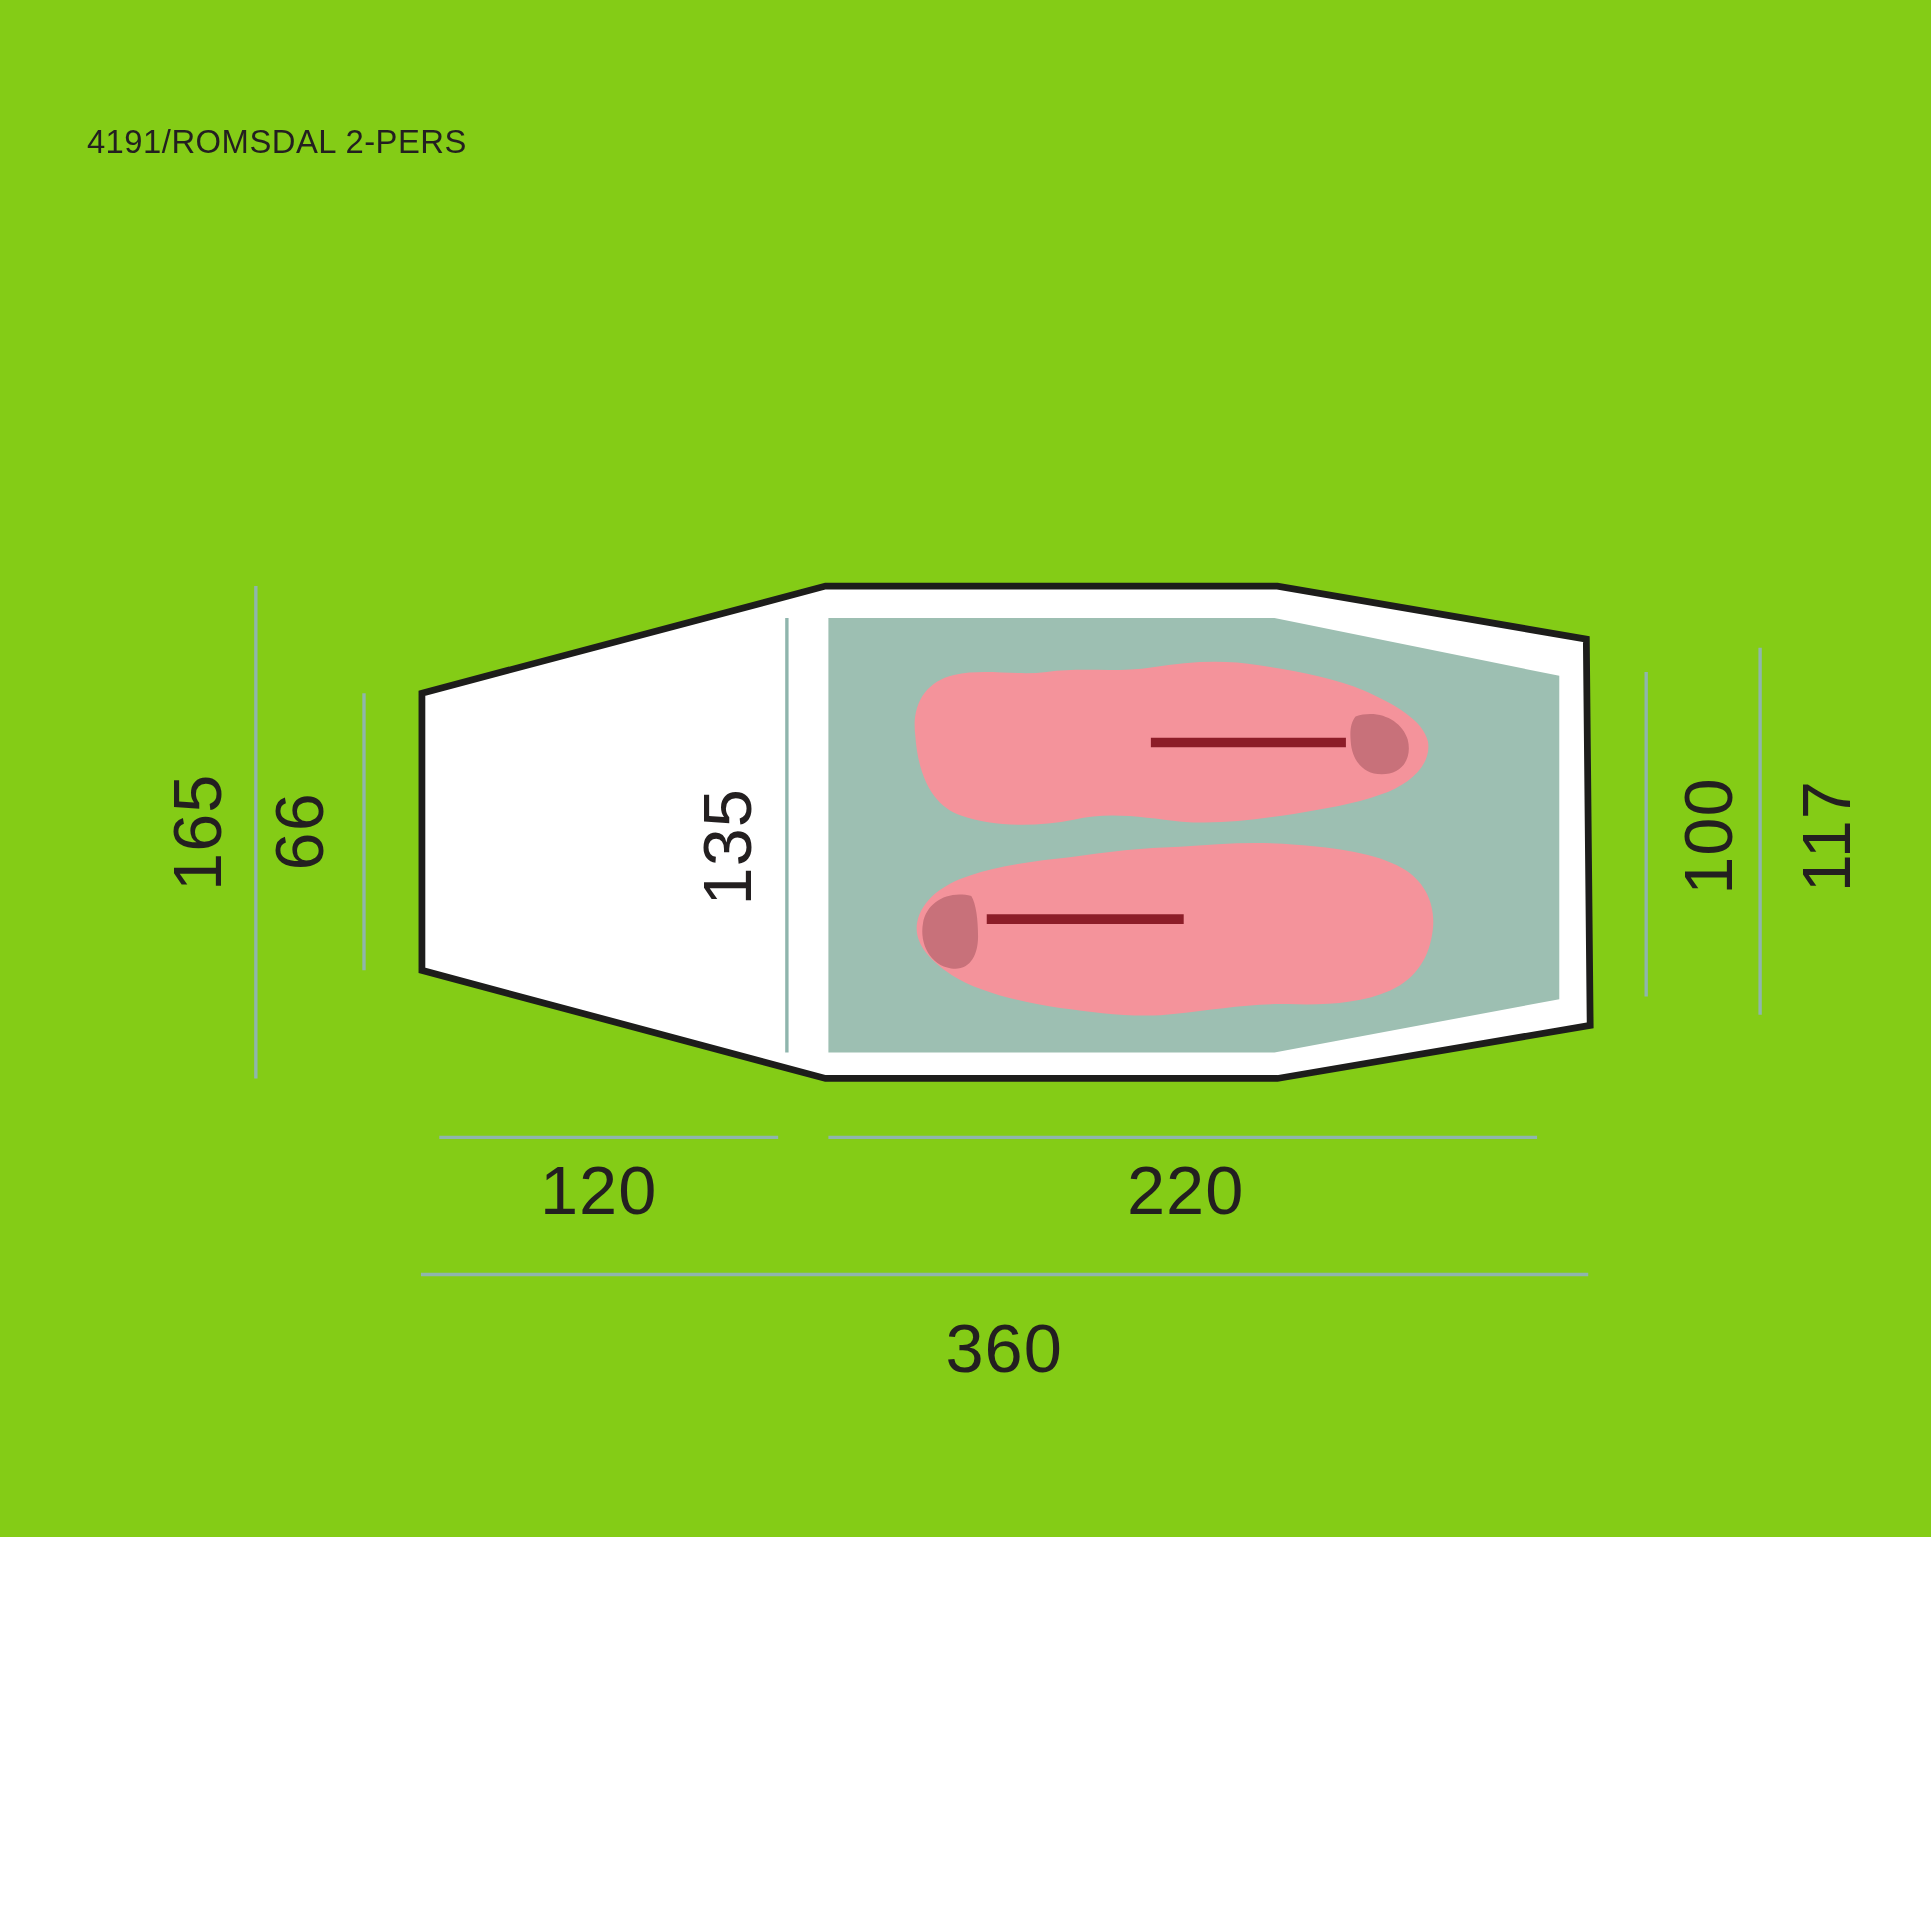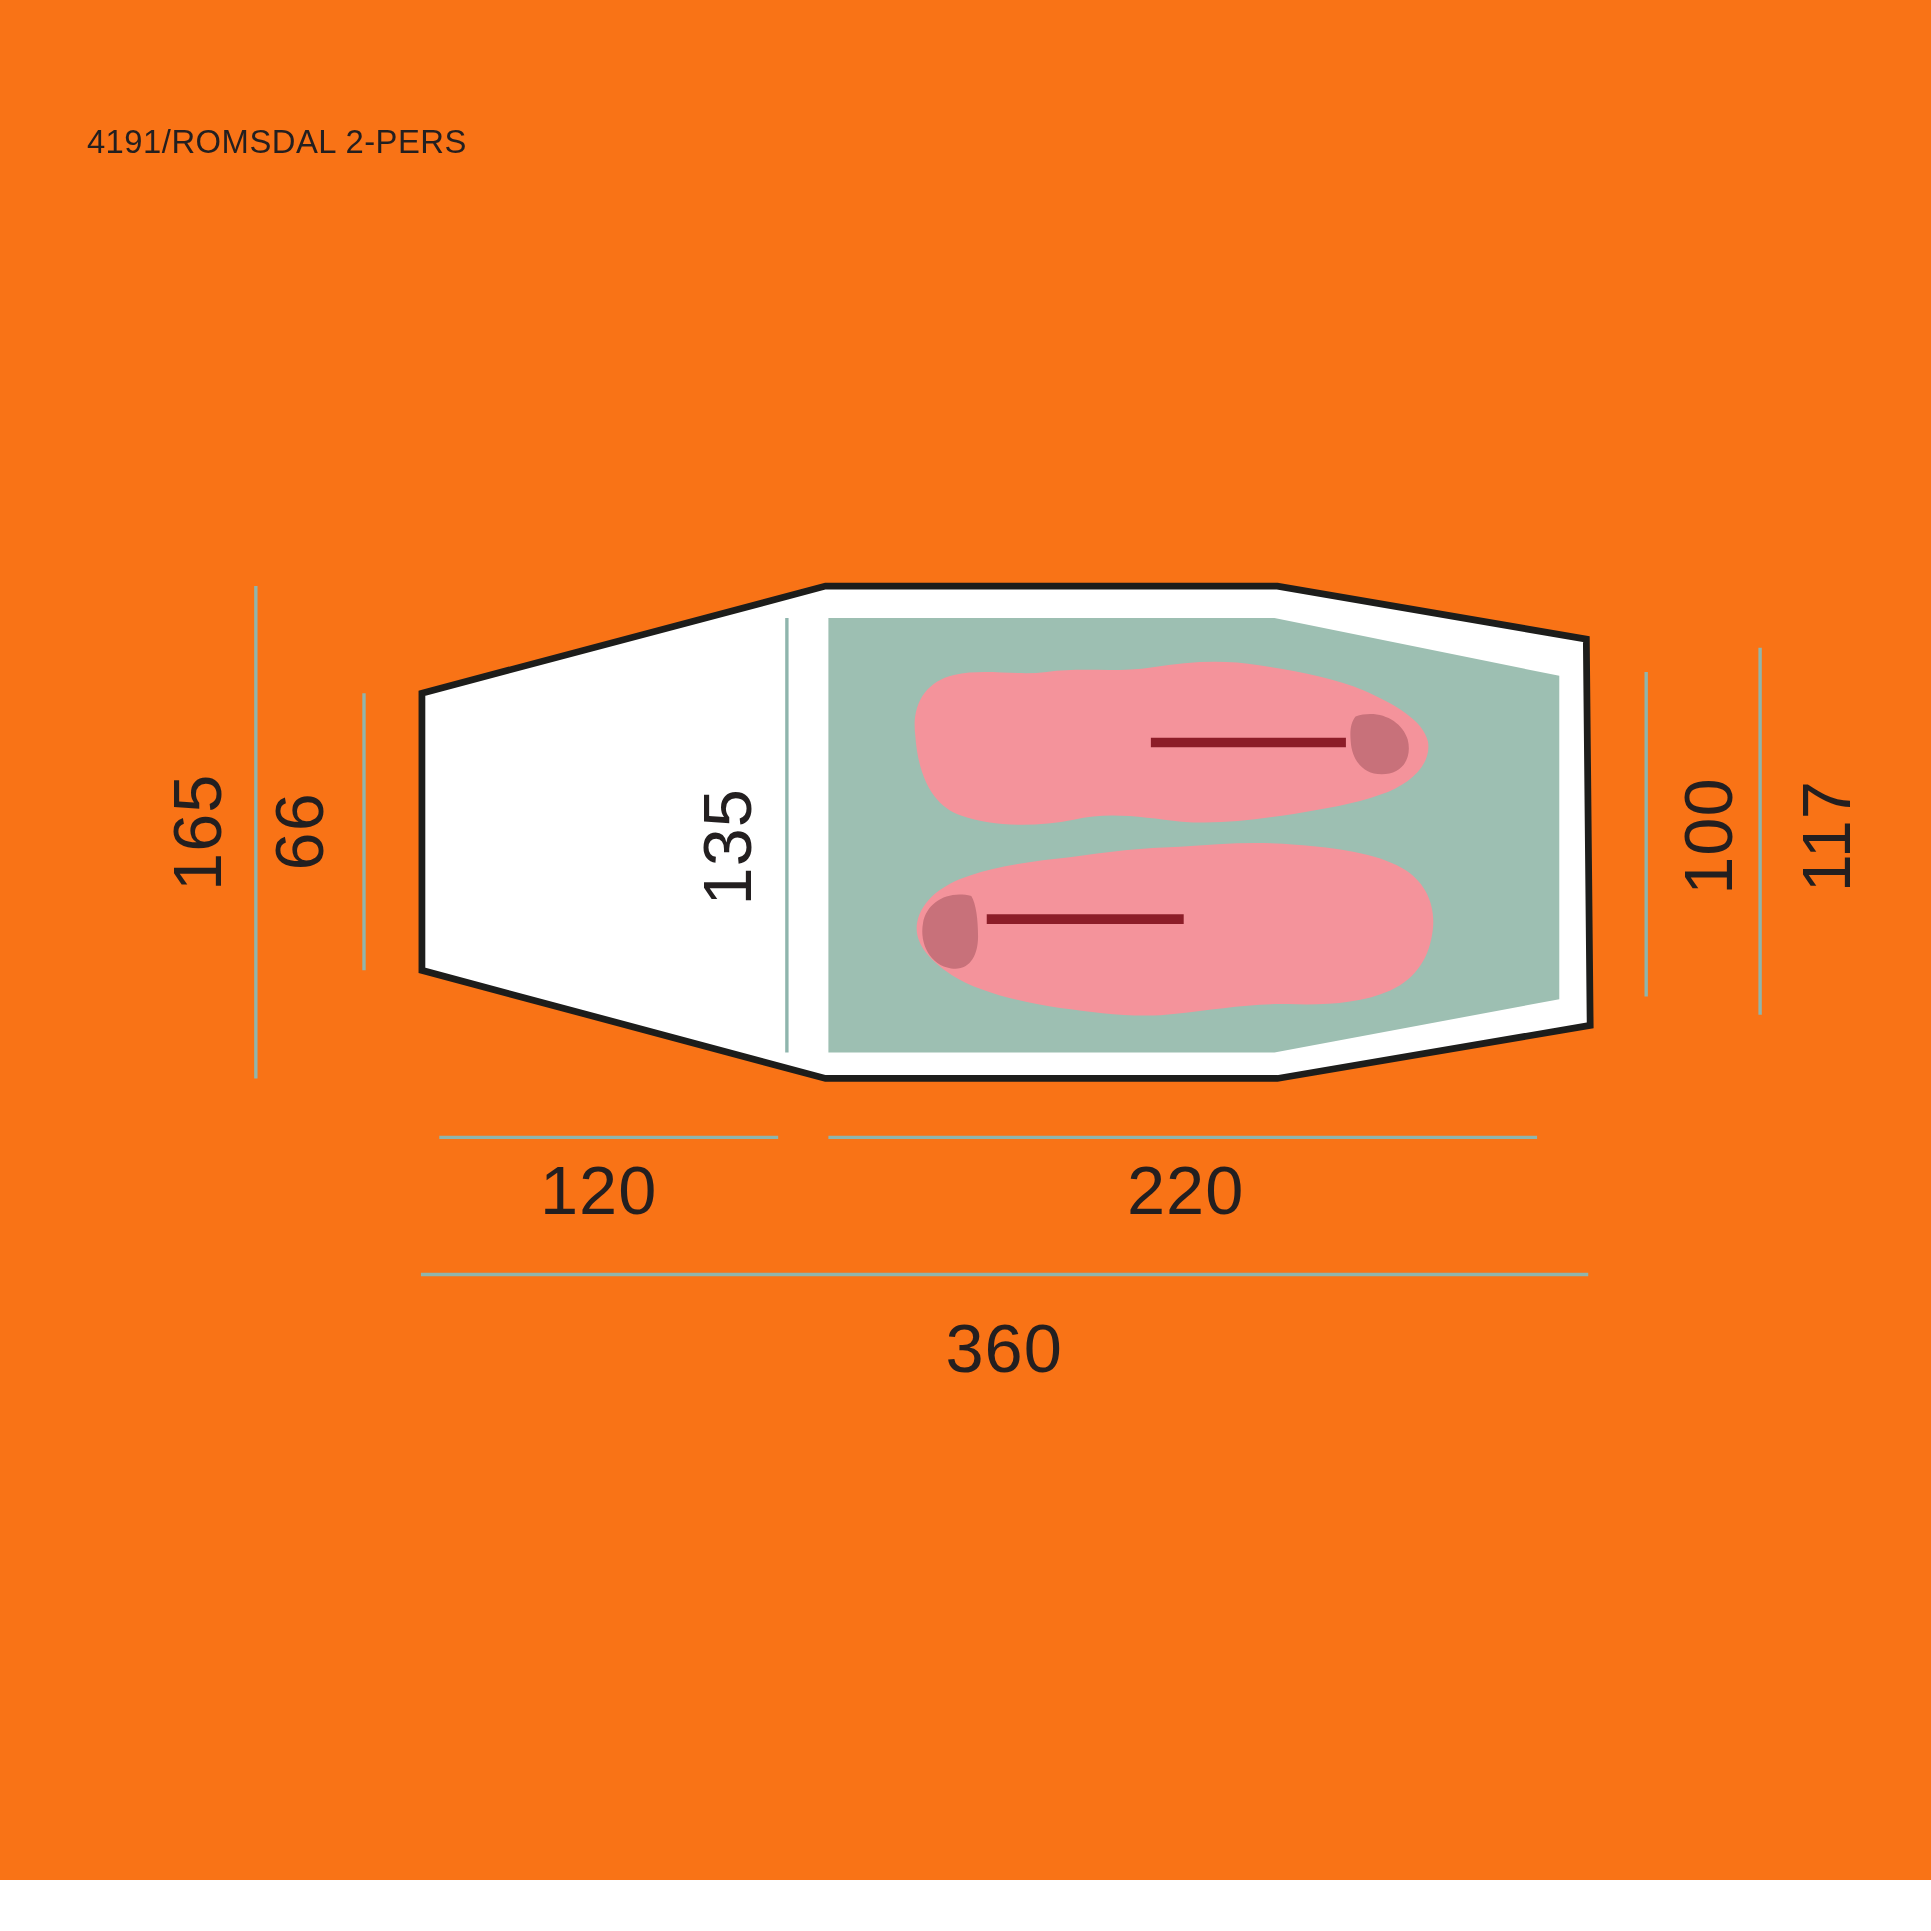--- a/index.html
+++ b/index.html
@@ -4,22 +4,22 @@
 <style>
   html, body {
     margin: 0;
     padding: 0;
     background: #ffffff;
     font-family: "Liberation Sans", "DejaVu Sans", sans-serif;
   }
   .page {
     position: relative;
     width: 1931px;
-    height: 1880px;
-    background: #f97316;
+    height: 1537px;
+    background: #84cc16;
     overflow: hidden;
   }
   svg { display: block; }
   text {
     font-family: "Liberation Sans", "DejaVu Sans", sans-serif;
     fill: #231f20;
   }
   .title-text {
     font-size: 34px;
     letter-spacing: 0.5px;

